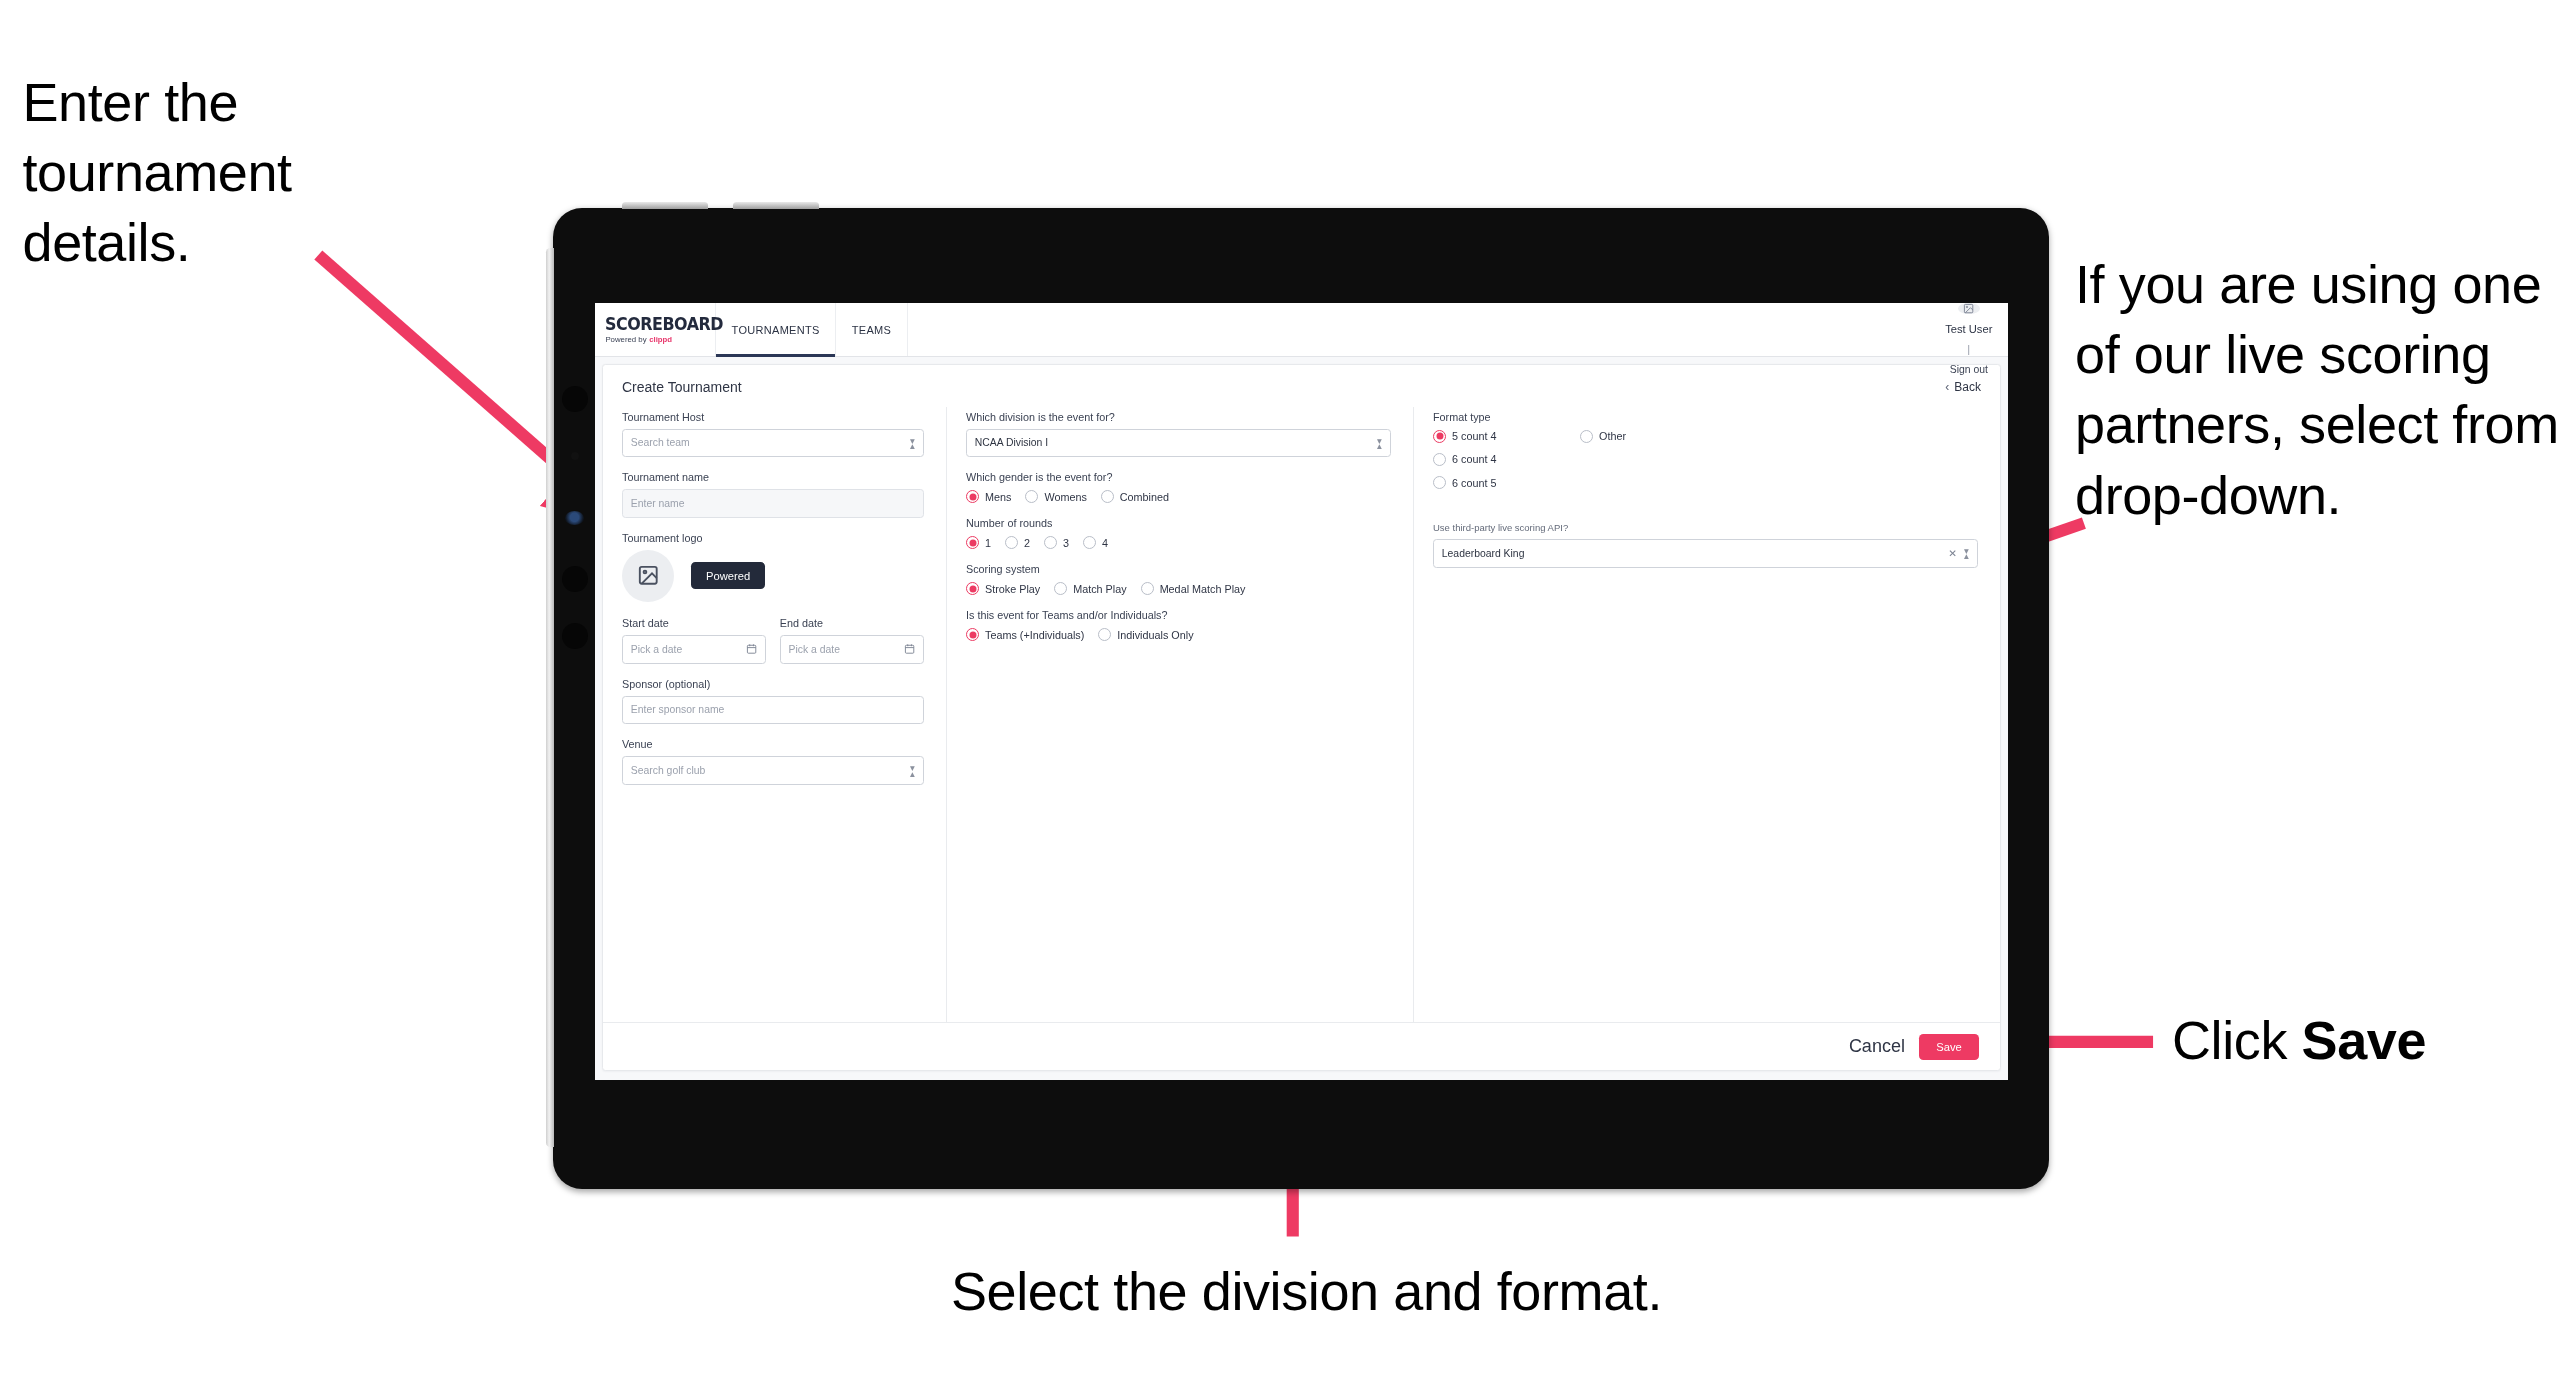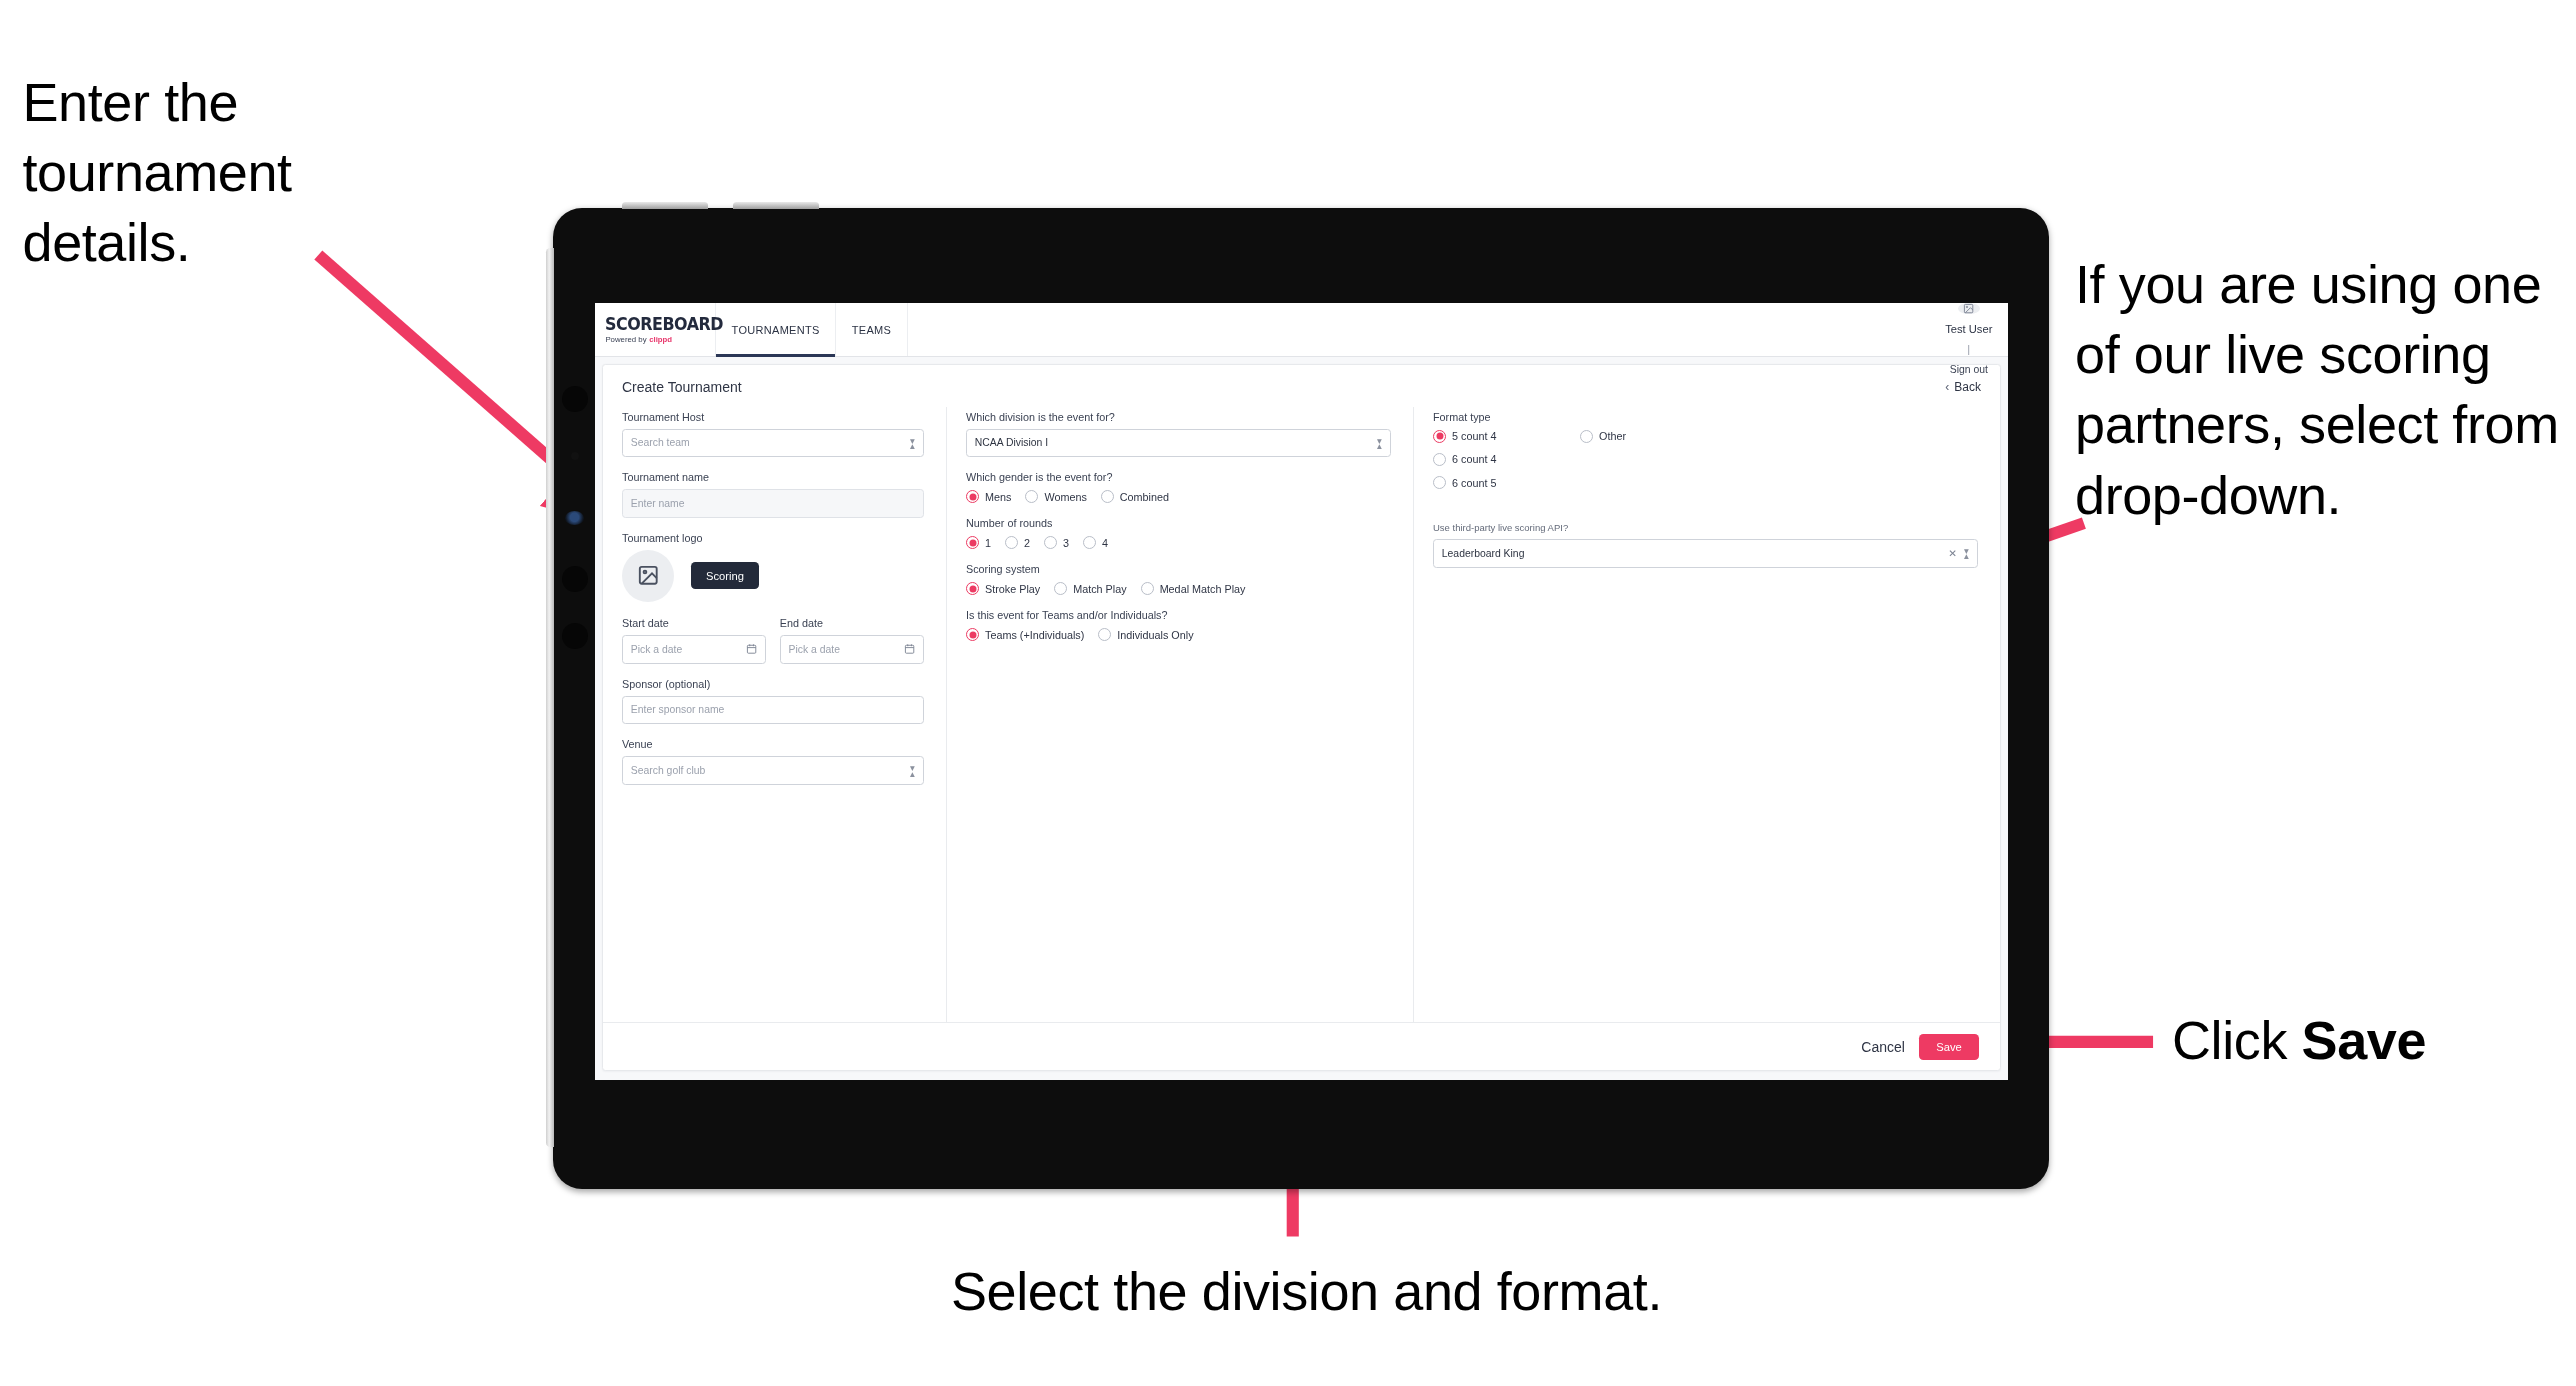--- a/index.html
+++ b/index.html
@@ -234,21 +234,21 @@
 
   
   #card-foot {
     border-top: 0.9px solid #e9ebee;
     height: 48px;
     display: flex; align-items: center; justify-content: flex-end;
     gap: 14px; padding-right: 21px;
   }
   #cancel-btn {
     background: none; border: none; cursor: pointer;
-    font-size: 14px; color: #2f3545;
+    font-size: 18px; color: #2f3545;
     font-family: "Liberation Sans", sans-serif;
   }
   #save-btn {
     background: #ee3a63; color: #fff; border: none; cursor: pointer;
     font-size: 11.2px; padding: 7px 17.3px; border-radius: 4.3px;
     font-family: "Liberation Sans", sans-serif;
   }
 </style>
 </head>
 <body>
@@ -352,21 +352,21 @@
               <div>
                 <span class="fld-label">Tournament logo</span>
                 <div id="logo-row">
                   <div id="logo-circle">
                     <svg width="22.5" height="22.5" viewBox="0 0 24 24" fill="none" stroke="currentColor" stroke-width="2">
                       <rect x="3" y="3" width="18" height="18" rx="2"></rect>
                         <circle cx="8.5" cy="8.5" r="1.5"></circle>
                         <path d="M21 15l-5-5L5 21"></path>
                     </svg>
                   </div>
-                  <button id="upload-btn">Scoring</button>
+                  <button id="upload-btn">Powered</button>
                 </div>
               </div>
 
               <div id="date-row">
                 <div class="half">
                   <span class="fld-label">Start date</span>
                   <div class="inp">
                     <span class="ph">Pick a date</span>
                     <span class="end">
                       <svg width="11.2" height="11.2" viewBox="0 0 24 24" fill="none" stroke="currentColor" stroke-width="2">

